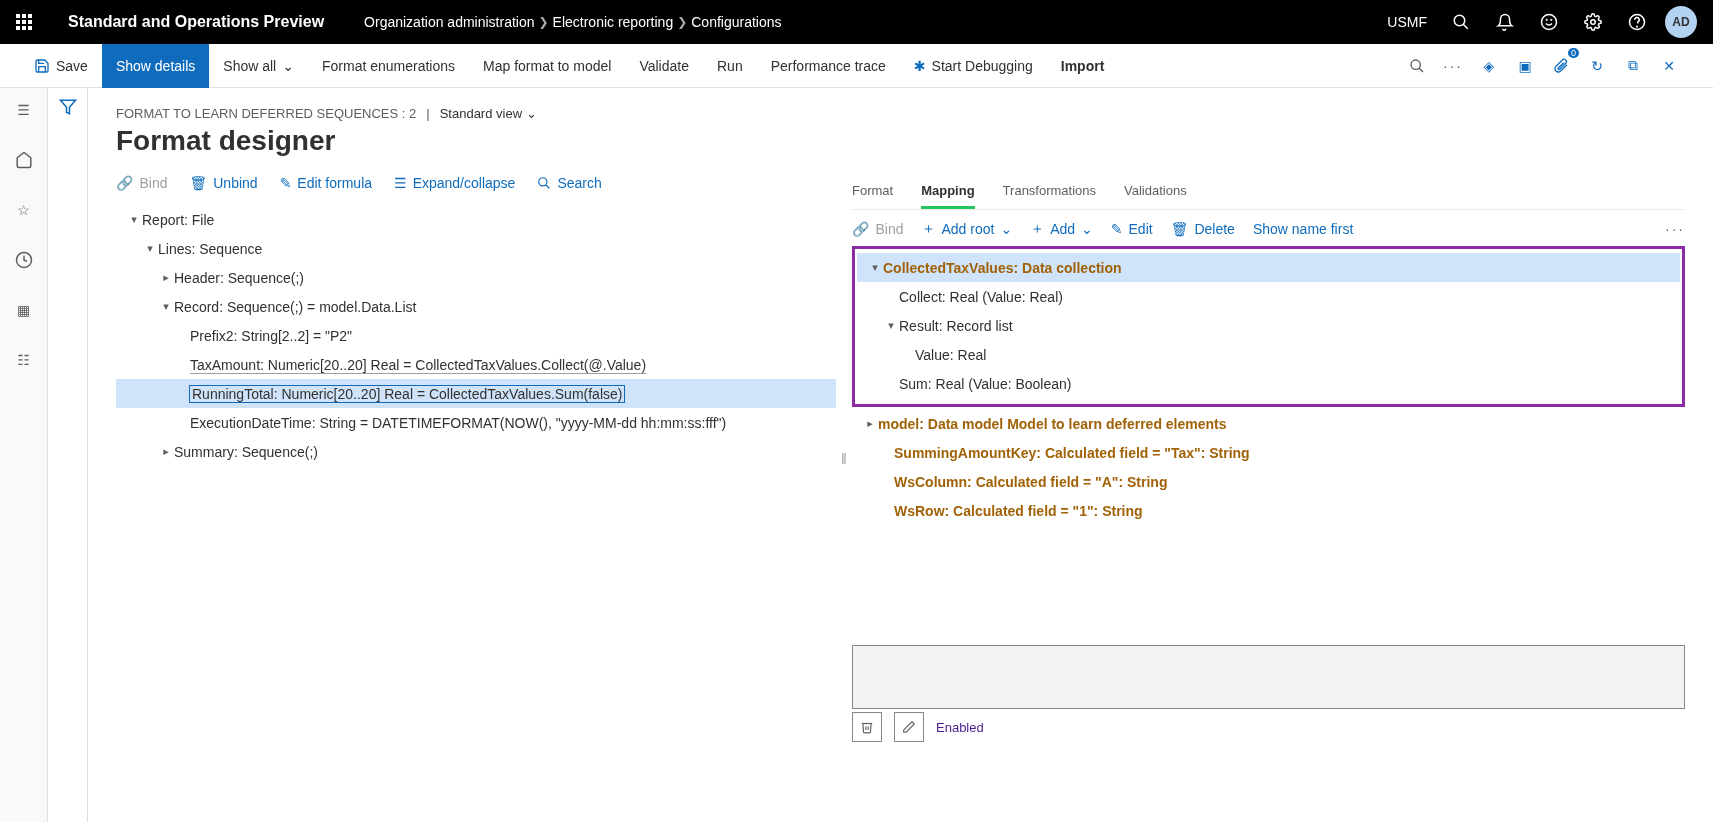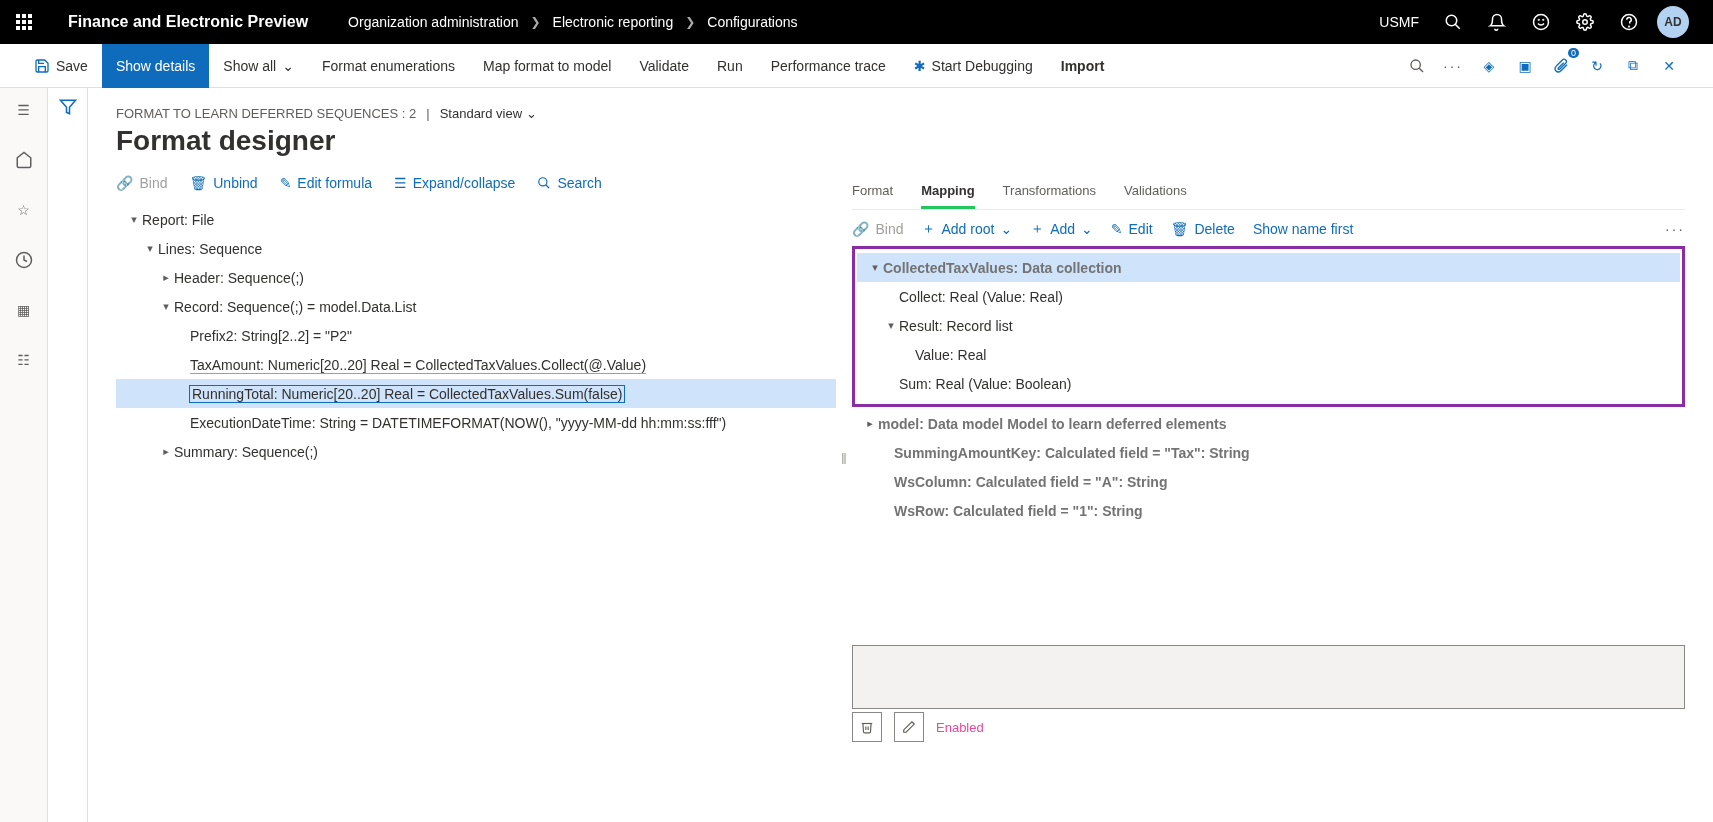--- a/index.html
+++ b/index.html
@@ -4,24 +4,24 @@
 <style>
 * { box-sizing: border-box; margin: 0; padding: 0; }
 body { font-family: "Segoe UI", -apple-system, sans-serif; font-size: 14px; color: #323130; overflow: hidden; }
 
 
 .top-header { background: #000; color: #fff; height: 44px; display: flex; align-items: center; }
 .waffle { width: 48px; height: 44px; display: flex; align-items: center; justify-content: center; cursor: pointer; }
 .waffle-grid { display: grid; grid-template-columns: repeat(3,4px); grid-template-rows: repeat(3,4px); gap: 2px; }
 .waffle-grid span { background: #fff; width: 4px; height: 4px; }
 .app-title { font-weight: 600; padding: 0 20px; font-size: 16px; }
-.breadcrumb { display: flex; align-items: center; gap: 12px; padding-left: 20px; font-size: 14px; }
+.breadcrumb { display: flex; align-items: center; gap: 4px; padding-left: 20px; font-size: 14px; }
 .breadcrumb span { color: #fff; }
 .breadcrumb .chev { color: #aaa; font-size: 12px; }
-.topbar-right { margin-left: auto; display: flex; align-items: center; gap: 0; padding-right: 24px; }
+.topbar-right { margin-left: auto; display: flex; align-items: center; gap: 0; padding-right: 16px; }
 .topbar-right .icon-btn { width: 44px; height: 44px; display:flex; align-items:center; justify-content:center; color:#fff; cursor:pointer; }
 .company { padding: 0 12px; font-size: 14px; }
 .avatar { width: 32px; height: 32px; border-radius: 50%; background: #b3d1f0; color: #333; display:flex; align-items:center; justify-content:center; font-size: 12px; font-weight: 600; margin-left: 6px; }
 
 
 .cmdbar { height: 44px; border-bottom: 1px solid #e1dfdd; display: flex; align-items: center; padding: 0 20px; background: #fff;}
 .cmdbar-left { display: flex; align-items: center; height: 100%; }
 .cmd-btn { height: 44px; padding: 0 14px; display:flex; align-items:center; gap:6px; cursor:pointer; font-size: 14px; color: #323130; background: none; border: none; }
 .cmd-btn.primary { background: #0f6cbd; color: #fff; }
 .cmd-btn.save .ic { color: #0f6cbd; }
@@ -63,48 +63,48 @@
 
 .tabs { display:flex; gap: 28px; border-bottom: 1px solid #edebe9; margin-bottom: 10px;}
 .tab { padding: 8px 0; color: #605e5c; cursor:pointer; font-size:13px;}
 .tab.active { color: #323130; border-bottom: 3px solid #22c55e; font-weight: 600;}
 
 .map-actions { display:flex; gap: 18px; align-items:center; margin-bottom: 8px;}
 .map-actions .more { margin-left: auto; color:#605e5c; letter-spacing: 2px;}
 
 .map-tree-container { border: 3px solid #8a2da5; padding: 4px 2px 6px; margin-bottom: 2px;}
 .map-tree .tree-row.highlight { background: #cfe4fa; }
-.map-tree .tree-row .bold { font-weight: 600; color: #737373;}
+.map-tree .tree-row .bold { font-weight: 600; color: #a16207;}
 
 .splitter { width: 4px; display:flex; align-items:center; justify-content:center; color:#a19f9d; user-select:none; cursor:col-resize;}
 .big-text { border: 1px solid #8a8886; background:#f3f2f1; height: 64px; width:100%; resize:none; }
 .bottom-row { display:flex; align-items:center; gap: 12px;}
 .sq-btn { width: 30px; height: 30px; border:1px solid #8a8886; display:flex; align-items:center; justify-content:center; cursor:pointer; color:#605e5c; }
-.enabled-lbl { font-size: 13px; color:#ec4899;}
+.enabled-lbl { font-size: 13px; color:#4c1d95;}
 
 svg { display:block;}
 </style>
 </head>
 <body>
 
 <div class="top-header">
   <div class="waffle">
     <div class="waffle-grid">
         <span></span>
         <span></span>
         <span></span>
         <span></span>
         <span></span>
         <span></span>
         <span></span>
         <span></span>
         <span></span>
       </div>
   </div>
-  <div class="app-title">Finance and Electronic Preview</div>
+  <div class="app-title">Standard and Operations Preview</div>
   <div class="breadcrumb">
     <span>Organization administration</span>
     <span class="chev">❯</span>
     <span>Electronic reporting</span>
     <span class="chev">❯</span>
     <span>Configurations</span>
   </div>
   <div class="topbar-right">
     <div class="company">USMF</div>
     <div class="icon-btn">

